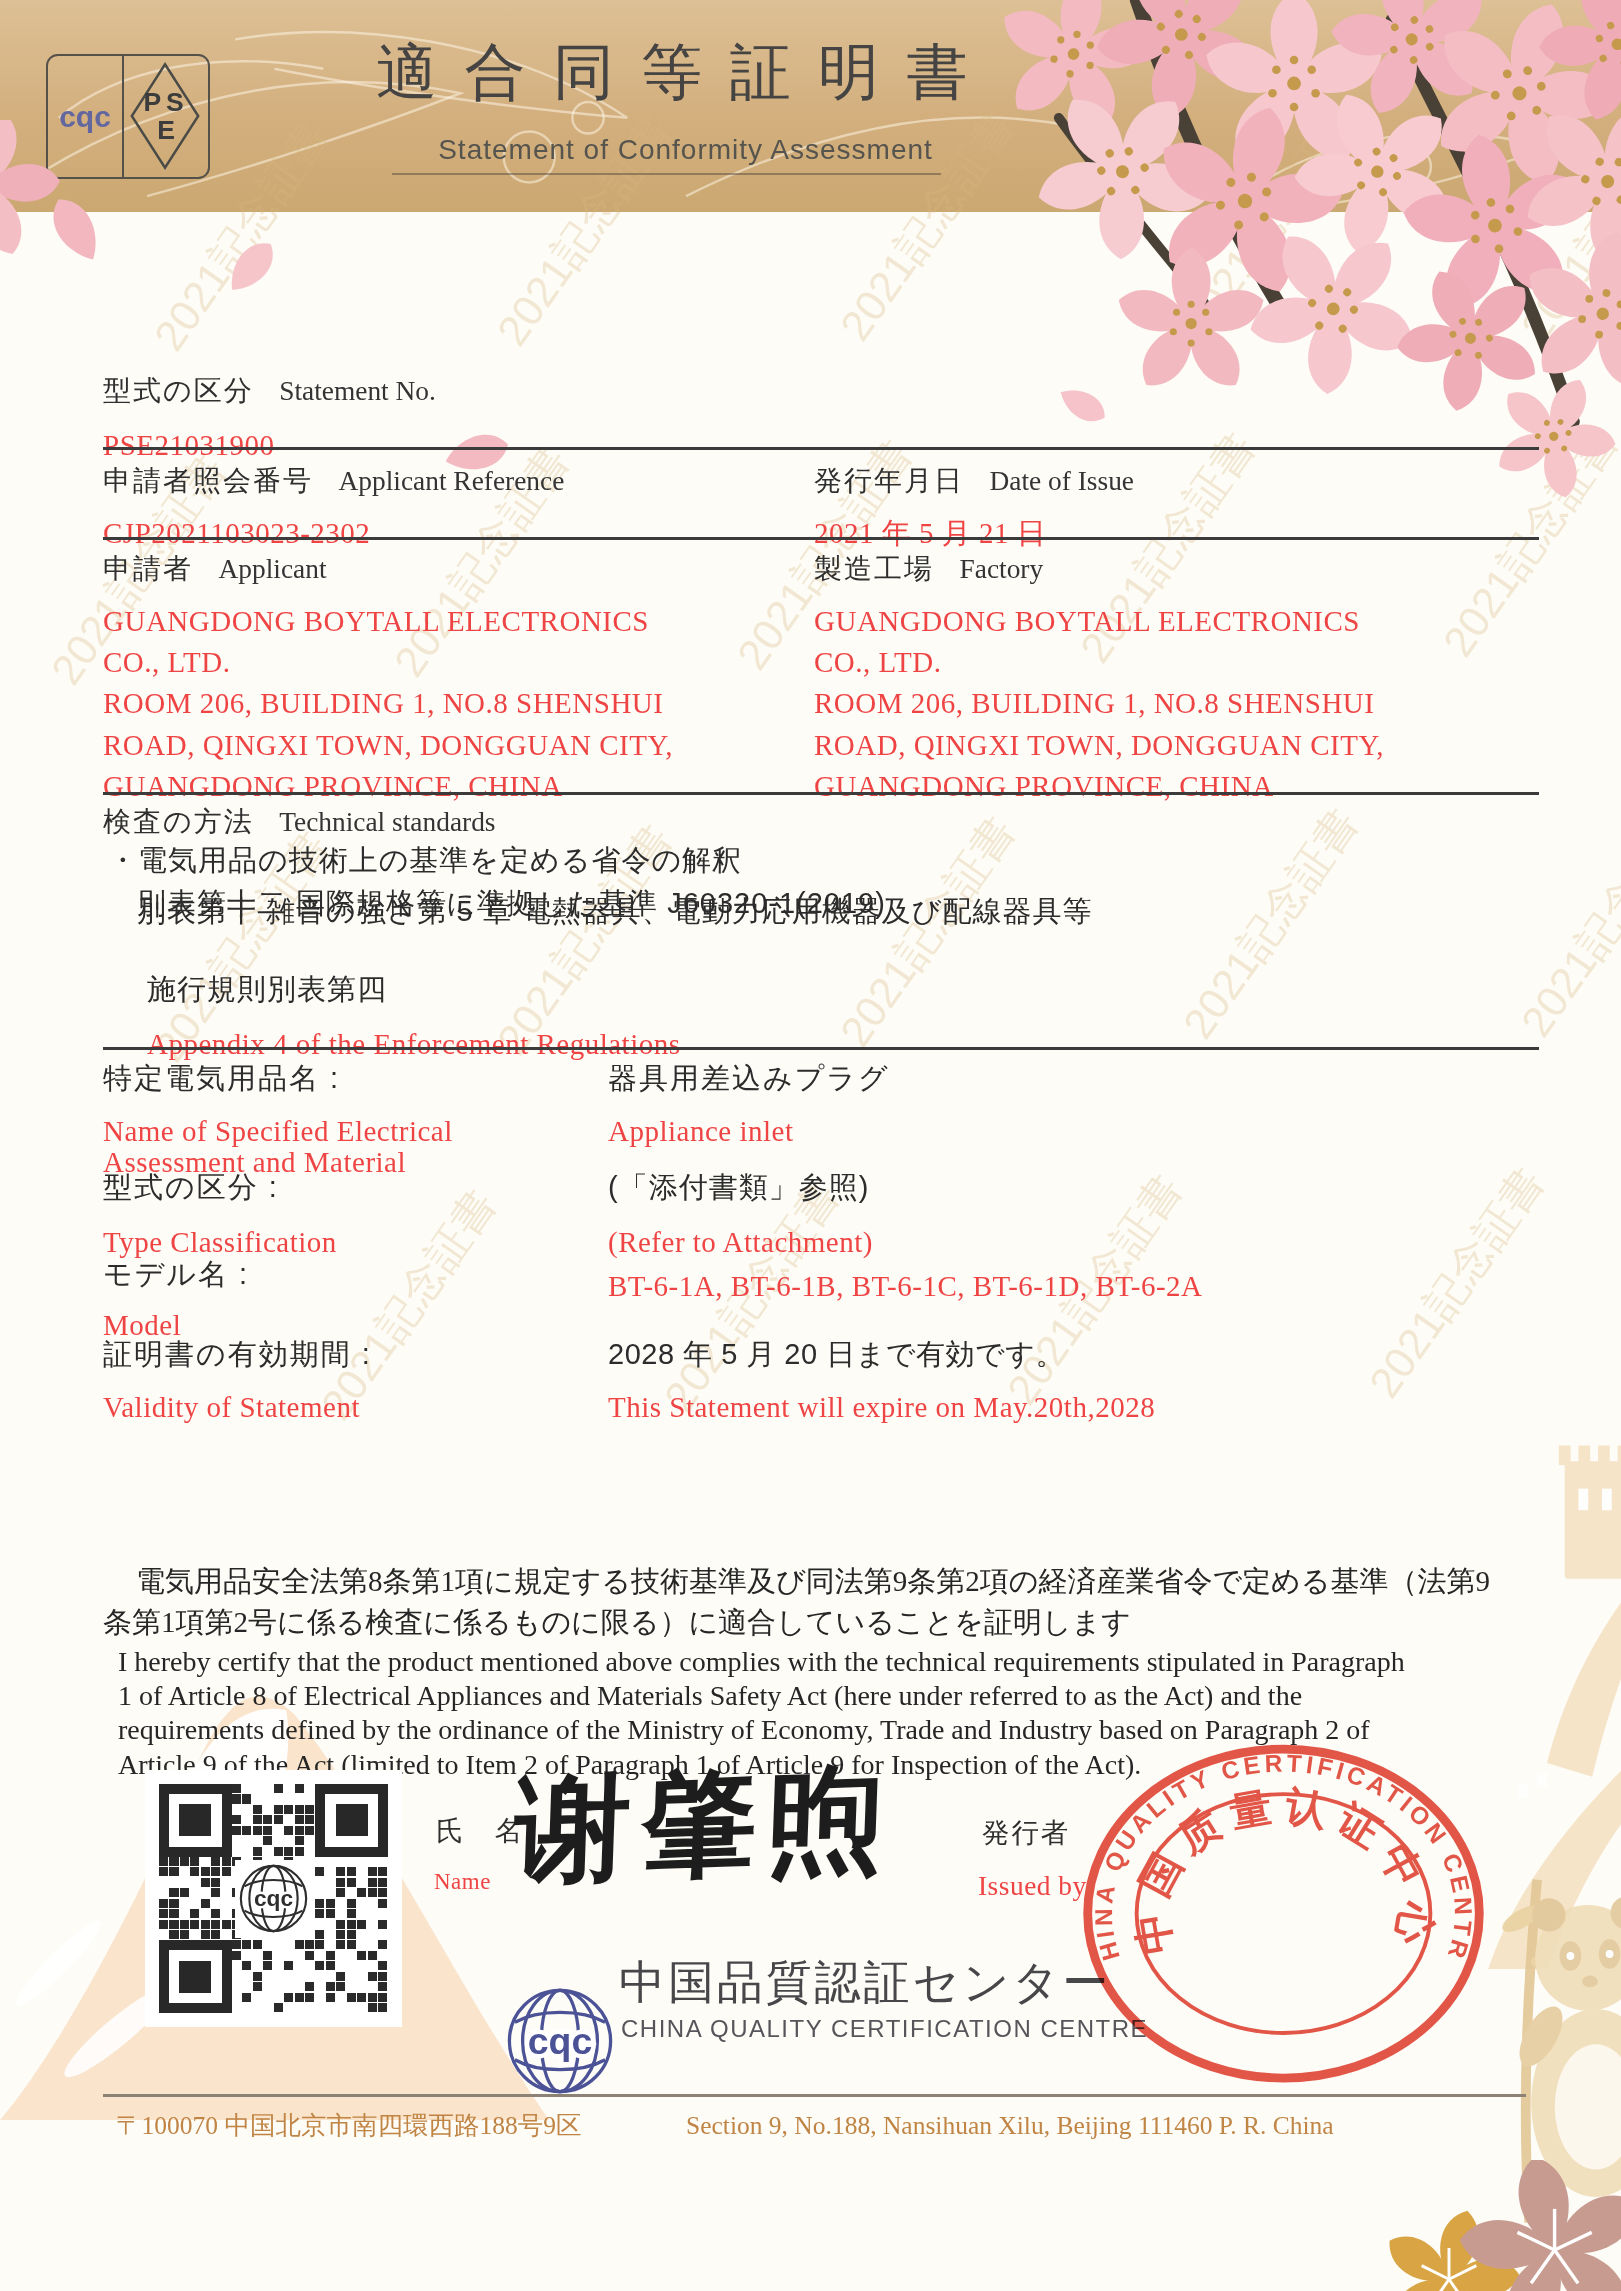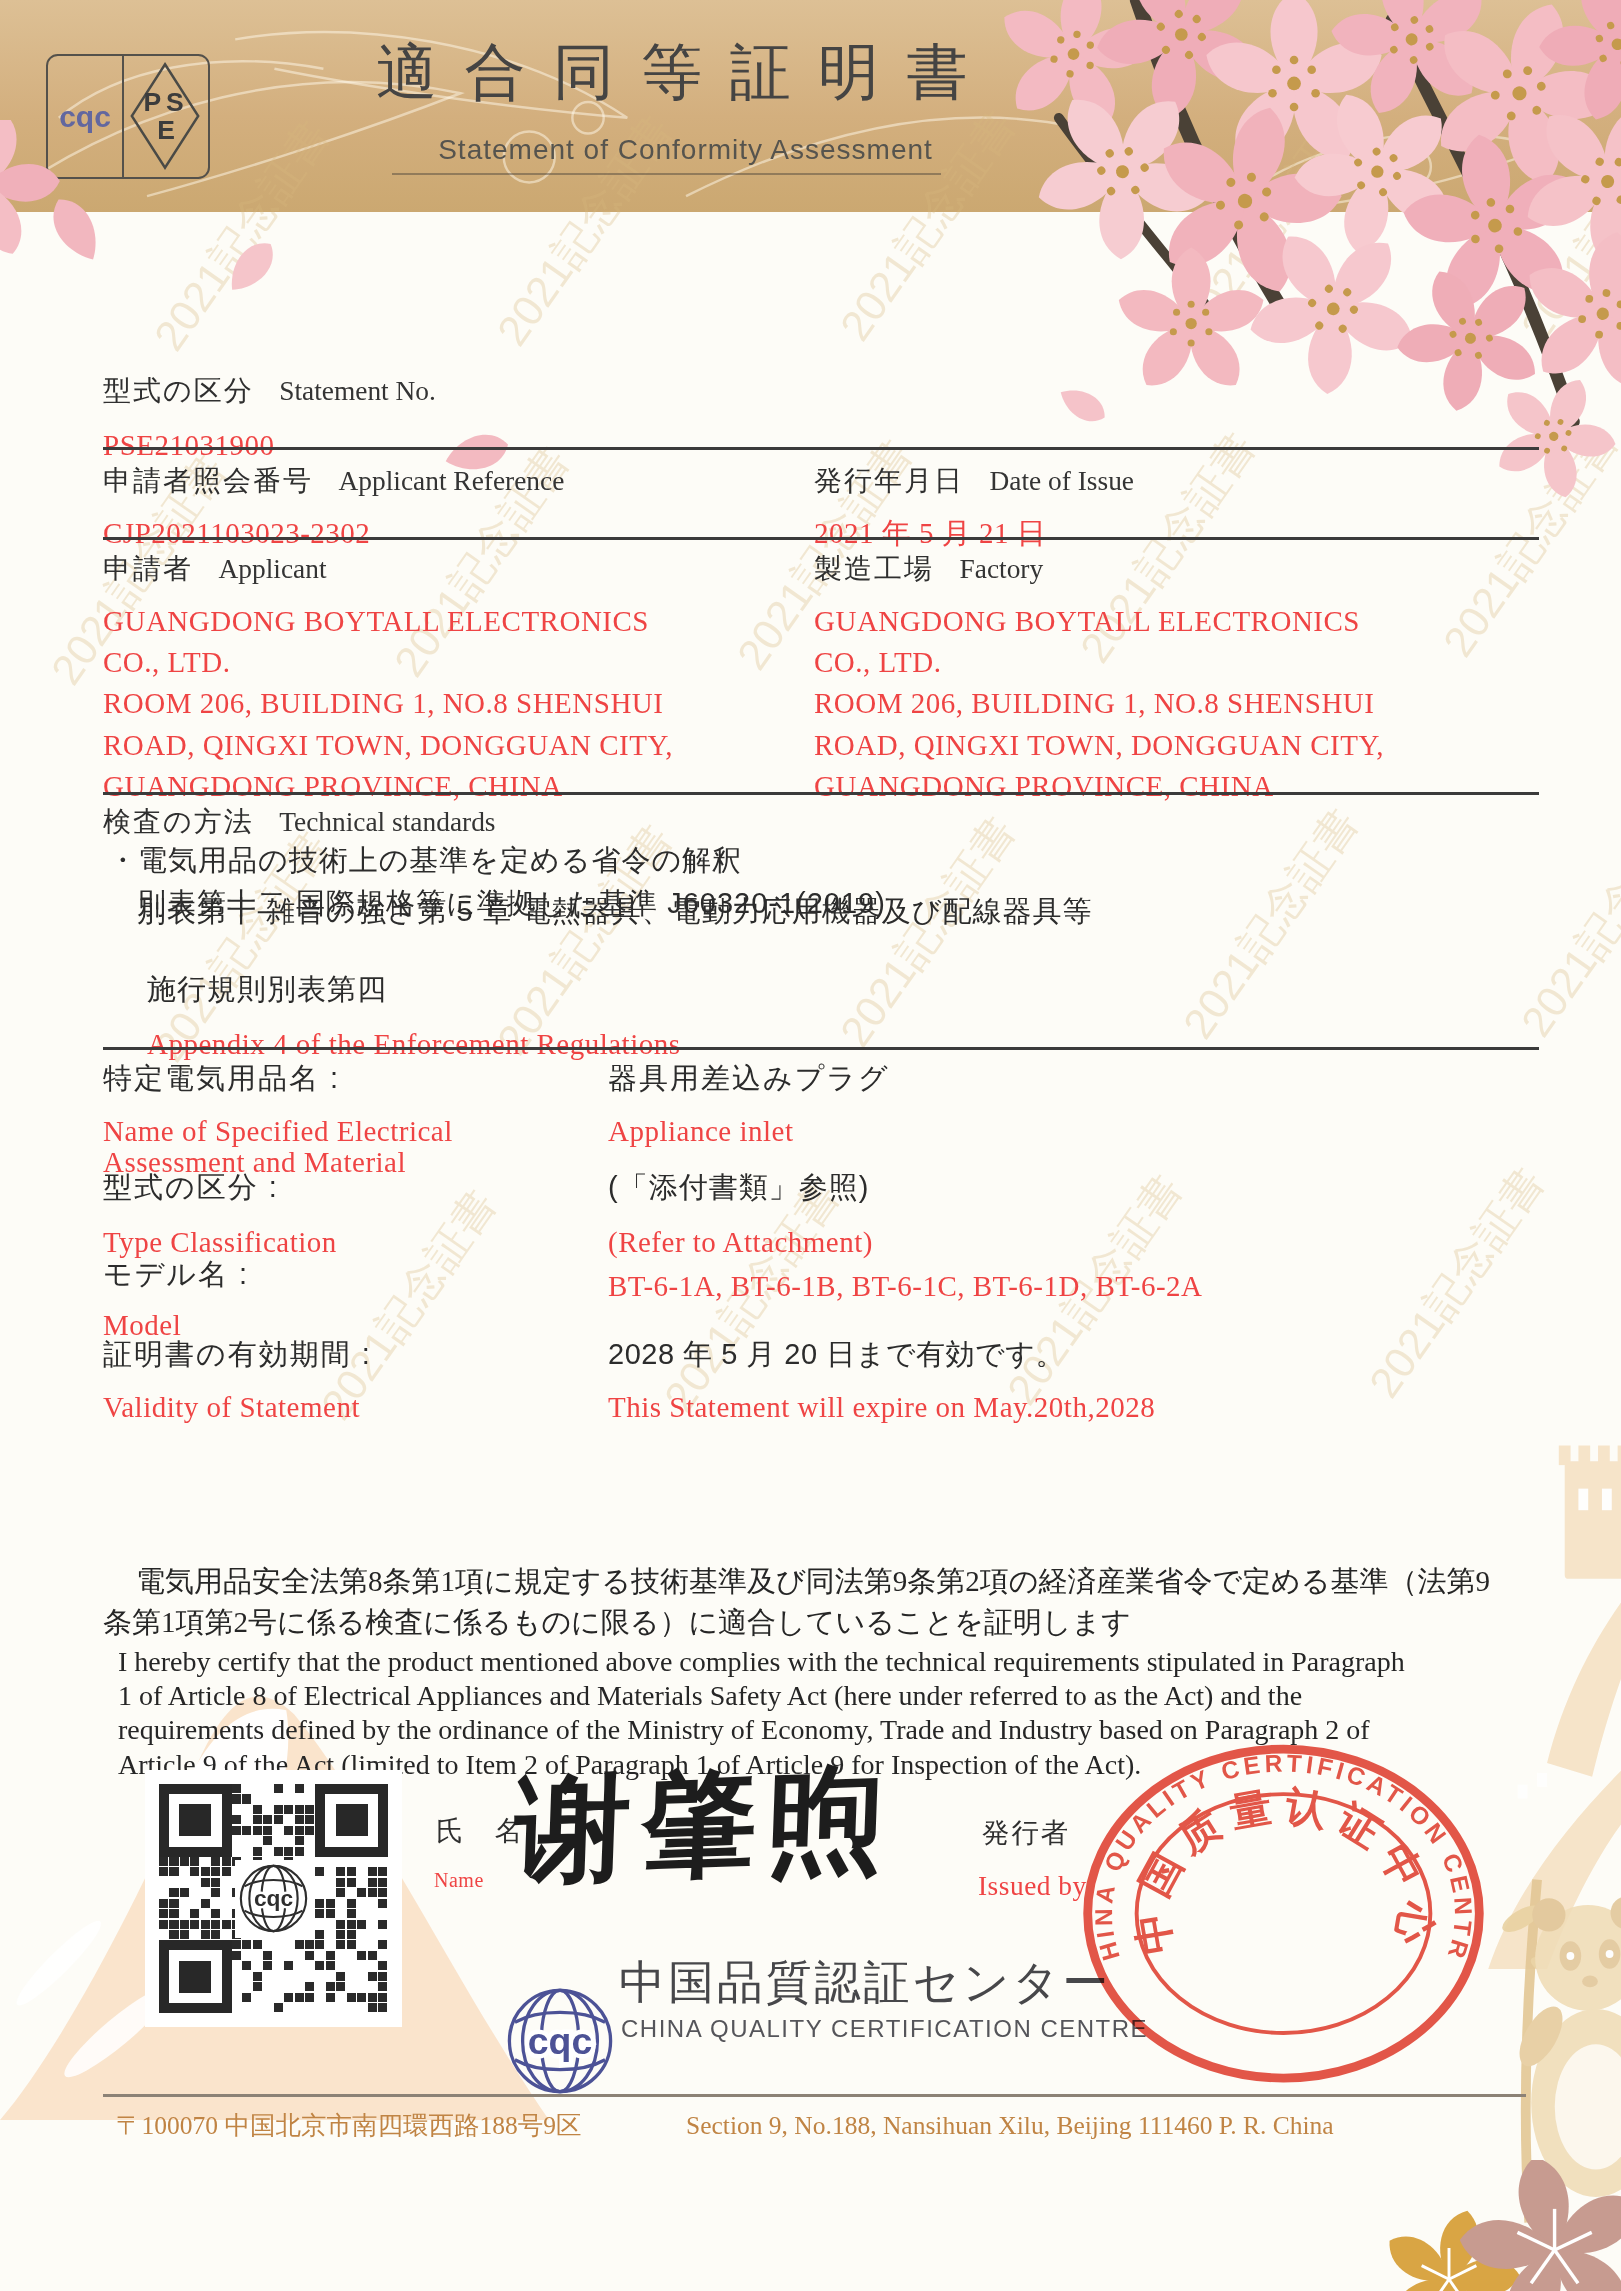--- a/index.html
+++ b/index.html
@@ -469,21 +469,21 @@
           <path d="M9,67 C30,79 70,79 91,67"></path>
           <ellipse cx="50" cy="50" rx="17" ry="46"></ellipse>
           <ellipse cx="50" cy="50" rx="34" ry="46"></ellipse>
         </g>
         <text x="50" y="61" text-anchor="middle" font-family="Liberation Sans, sans-serif" font-size="32" font-weight="bold" fill="currentColor" stroke="#fff" stroke-width="7" paint-order="stroke">cqc</text>
       </svg>
     </div>
   </div>
 
   <div class="jl abs" style="left:436px;top:1815px;font-size:27.4px">氏　名</div>
-  <div class="val" style="left:434px;top:1856px;font-size:20px">Name</div>
+  <div class="val" style="left:434px;top:1856px;font-size:23px">Name</div>
   <div class="sig">谢肇煦</div>
   <div class="jl abs" style="left:982px;top:1817px;font-size:27.4px">発行者</div>
   <div class="val" style="left:978px;top:1858px;font-size:27.4px">Issued by</div>
 
   <svg class="abs" width="110" height="110" viewBox="0 0 100 100" style="left:505;top:1986;color:#4c5296">
     <g fill="none" stroke="currentColor" stroke-width="3">
       <circle cx="50" cy="50" r="46"></circle>
       <path d="M9,33 C30,21 70,21 91,33"></path>
       <path d="M9,67 C30,79 70,79 91,67"></path>
       <ellipse cx="50" cy="50" rx="17" ry="46"></ellipse>

